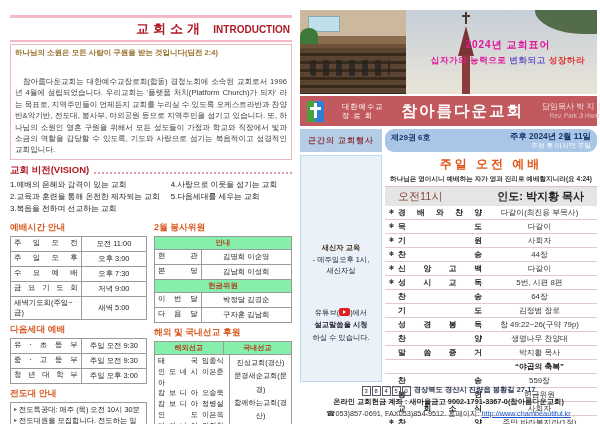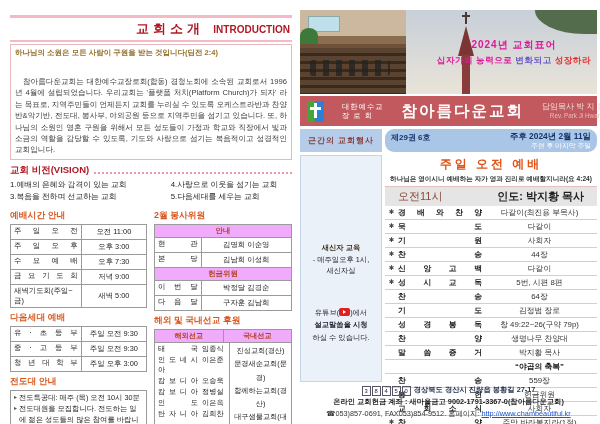--- a/index.html
+++ b/index.html
@@ -25,21 +25,21 @@
   .col-b{flex:1;}
   .sec-h{color:#d8571d;font-weight:bold;font-size:8.8px;margin:4px 0 2px;}
   table{border-collapse:collapse;width:100%;font-size:7.4px;color:#222;}
   td{border:1px solid #9a9a9a;padding:1px 3px;}
   .lbl{width:52%;}
   .val{text-align:center;}
   .spread{display:inline-block;width:100%;text-align:justify;text-align-last:justify;white-space:nowrap;overflow:hidden;}
   .ev-box{border:1px solid #9a9a9a;padding:2px 3px;font-size:7.3px;line-height:1.5;color:#222;}
   .ev-box .b{display:flex;}
   .ev-box .b:before{content:"▸";margin-right:2px;font-size:6px;color:#555;}
-  .peach{background:#f0abfc;color:#b0421e;font-weight:bold;text-align:center;}
+  .peach{background:#86efac;color:#b0421e;font-weight:bold;text-align:center;}
   .mis-box{border:1px solid #9a9a9a;font-size:7.2px;color:#222;}
   .mis-heads{display:flex;border-bottom:1px solid #9a9a9a;}
   .mis-heads div{flex:1;padding:1px 2px;}
   .mis-heads div:first-child{border-right:1px solid #9a9a9a;}
   .mis-body{display:flex;}
   .mis-os{width:50%;border-right:1px solid #9a9a9a;padding:1px 3px;line-height:1.5;}
   .mis-os .r{display:flex;}
   .mis-os .c{display:inline-block;width:40px;text-align:justify;text-align-last:justify;margin-right:4px;}
   .mis-dm{flex:1;text-align:center;line-height:1.85;padding:1px 2px;}
 
@@ -50,21 +50,21 @@
   .photo-interior .screen{position:absolute;left:8px;top:6px;width:30px;height:14px;background:#bfe0ea;border:1px solid #8aa;}
   .photo-interior .plant{position:absolute;left:0;top:18px;width:18px;height:16px;background:#3d7a3a;border-radius:50% 50% 0 0;}
   .photo-interior .pews{position:absolute;left:0;bottom:0;width:100%;height:46px;background:repeating-linear-gradient(#5a4330 0 5px,#3a2a1c 5px 8px);}
   .photo-interior .ppl{position:absolute;bottom:18px;left:10px;width:80px;height:16px;background:repeating-linear-gradient(90deg,#222 0 6px,transparent 6px 13px);border-radius:3px;opacity:.75;}
   .photo-steeple{flex:1;position:relative;background:linear-gradient(#c7cfd8,#e9e4d8);overflow:hidden;}
   .spire{position:absolute;left:52px;top:16px;width:0;height:0;border-left:8px solid transparent;border-right:8px solid transparent;border-bottom:30px solid #7c3434;}
   .tower{position:absolute;left:56px;top:45px;width:8px;height:39px;background:#8a3b3b;}
   .scross{position:absolute;left:59px;top:2px;width:2px;height:12px;background:#4a3a34;}
   .scross:after{content:"";position:absolute;left:-3px;top:3px;width:8px;height:2px;background:#4a3a34;}
   .branch{position:absolute;right:-8px;top:-10px;width:70px;height:34px;background:#46603c;border-radius:0 0 0 70%;opacity:.9;}
-  .slogan{position:absolute;right:6px;top:28px;text-align:center;}
+  .slogan{position:absolute;right:12px;top:28px;text-align:center;}
   .slog1{color:#e0189a;font-weight:bold;font-size:10px;letter-spacing:1px;}
   .slog2{font-size:8.6px;font-weight:bold;letter-spacing:.5px;margin-top:3px;}
   .sp1{color:#e0189a;}.sp2{color:#6656c8;}.sp3{color:#e03030;}
   .masthead{height:30px;background:#c2595e;display:flex;align-items:center;color:#fff;padding:0 7px;gap:18px;margin-top:2px;}
   .logo{width:17px;height:21px;position:relative;background:linear-gradient(90deg,#49a33c 0 8px,#2f7fd6 8px);flex:none;}
   .logo .v{position:absolute;left:7px;top:2px;width:3px;height:15px;background:#fff;}
   .logo .h{position:absolute;left:3px;top:6px;width:11px;height:3px;background:#fff;}
   .denom{font-size:7.3px;line-height:1.25;letter-spacing:1px;white-space:nowrap;}
   .church-name{font-size:15.5px;font-weight:bold;letter-spacing:2px;flex:1;text-align:center;white-space:nowrap;}
   .pastor{font-size:8px;text-align:right;line-height:1.3;color:#f3dbdc;white-space:nowrap;}
@@ -118,20 +118,21 @@
       <div class="verse">하나님의 소원은 모든 사람이 구원을 받는 것입니다(딤전 2:4)</div>
       <div class="intro-body">참아름다운교회는 대한예수교장로회(합동) 경청노회에 소속된 교회로서 1996년 4월에 설립되었습니다. 우리교회는 '플랫폼 처치(Platform Church)가 되자' 라는 목표로, 지역주민들이 언제든지 교회를 누리실 수 있도록 오케스트라반과 찬양반&amp;악기반, 전도대, 봉사부, 야외공원 등으로 지역주민을 섬기고 있습니다. 또, 하나님의 소원인 영혼 구원을 위해서 모든 성도들이 가정과 학교와 직장에서 빛과 소금의 역할을 감당할 수 있도록, 기도와 사랑으로 섬기는 복음적이고 성경적인 교회입니다.</div>
     </div>
     <div class="vision-head">
       <span>교회 비전(VISION)</span>
       <span class="dots"></span>
     </div>
     <div class="vision-cols">
       <ul id="vision-l">
           <li>1.예배의 은혜와 감격이 있는 교회</li>
+          <li>2.교육과 훈련을 통해 온전한 제자되는 교회</li>
           <li>3.복음을 전하며 선교하는 교회</li>
         </ul>
       <ul id="vision-r">
           <li>4.사랑으로 이웃을 섬기는 교회</li>
           <li>5.다음세대를 세우는 교회</li>
         </ul>
     </div>
 
     <div class="cols">
       <div class="col-a">

